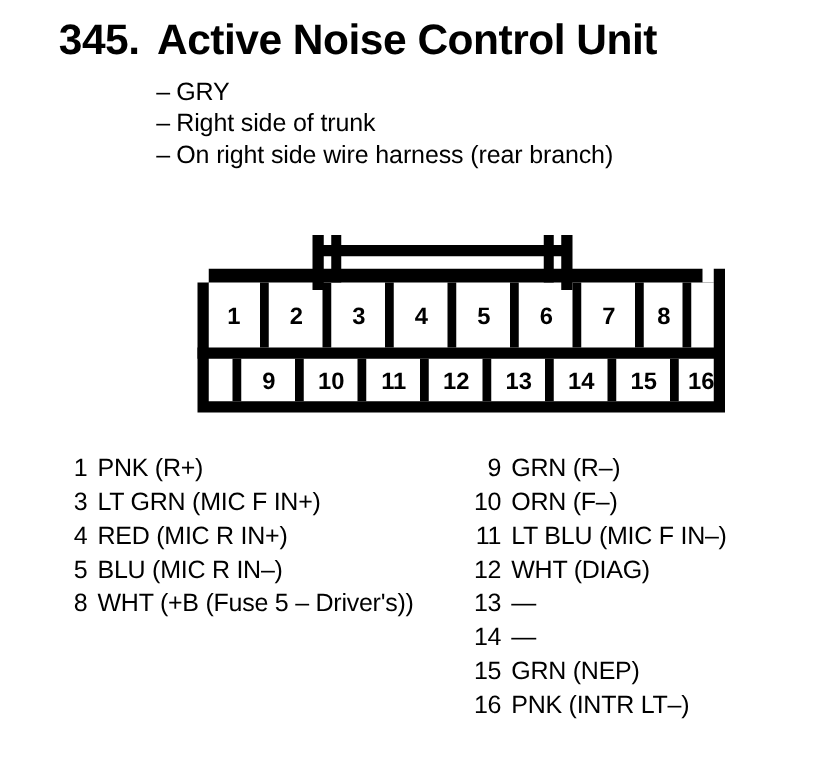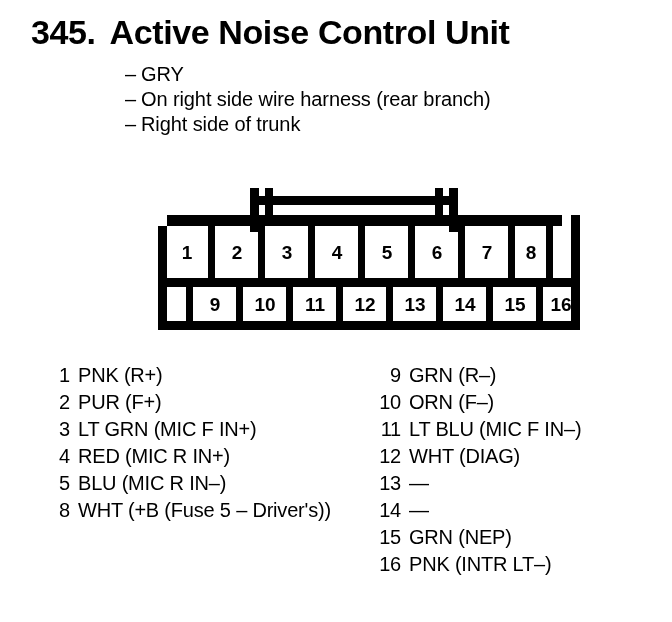--- a/index.html
+++ b/index.html
@@ -29,20 +29,21 @@
     top: 12px;
     font-size: 34px;
     font-weight: bold;
     letter-spacing: -0.4px;
     white-space: nowrap;
     line-height: 40px;
   }
   #page-title .title-num {
     display: inline-block;
     margin-right: 14px;
+    margin-left: 16px;
   }
 
   #subtitle-list {
     position: absolute;
     left: 125px;
     top: 62px;
     width: 520px;
   }
   .subtitle-line {
     font-size: 20px;
@@ -114,24 +115,24 @@
 
   <div id="page-title">
     <span class="title-num">345.</span><span>Active Noise Control Unit</span>
   </div>
 
   <div id="subtitle-list">
     <div class="subtitle-line">
       <span class="dash">–</span><span>GRY</span>
     </div>
     <div class="subtitle-line">
+      <span class="dash">–</span><span>Right side of trunk</span>
+    </div>
+    <div class="subtitle-line">
       <span class="dash">–</span><span>On right side wire harness (rear branch)</span>
-    </div>
-    <div class="subtitle-line">
-      <span class="dash">–</span><span>Right side of trunk</span>
     </div>
   </div>
 
 </div>
 
 <div id="connector-diagram">
   <svg width="440" height="155" viewBox="0 0 440 155" xmlns="http://www.w3.org/2000/svg">
 
     <path d="M 8,30 L 8,145 L 430,145 L 430,30 L 421,30 L 421,41 L 412,41 L 412,30 L 17,30 L 17,41 L 8,41 Z" fill="#000000"></path>
 
@@ -192,23 +193,20 @@
   </svg>
 </div>
 
 <div id="pin-list">
 
   <div class="pin-col" id="pin-col-left">
     <div class="pin-row">
       <span class="pin-no">1</span><span class="pin-desc">PNK (R+)</span>
     </div>
     <div class="pin-row">
-      <span class="pin-no">2</span><span class="pin-desc">PUR (F+)</span>
-    </div>
-    <div class="pin-row">
       <span class="pin-no">3</span><span class="pin-desc">LT GRN (MIC F IN+)</span>
     </div>
     <div class="pin-row">
       <span class="pin-no">4</span><span class="pin-desc">RED (MIC R IN+)</span>
     </div>
     <div class="pin-row">
       <span class="pin-no">5</span><span class="pin-desc">BLU (MIC R IN–)</span>
     </div>
     <div class="pin-row">
       <span class="pin-no">8</span><span class="pin-desc">WHT (+B (Fuse 5 – Driver's))</span>

